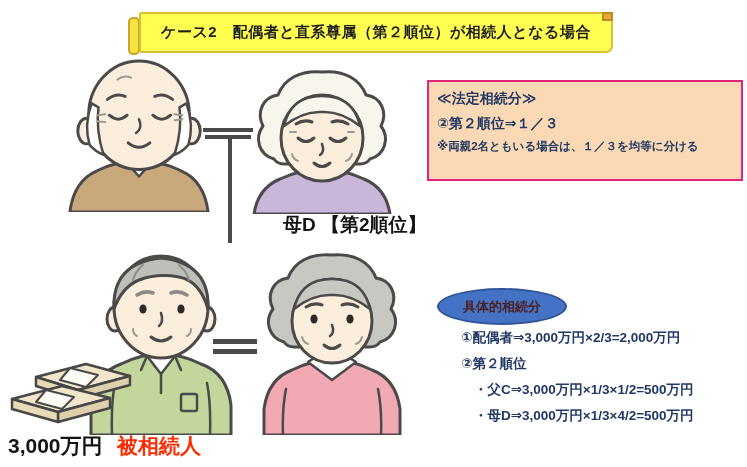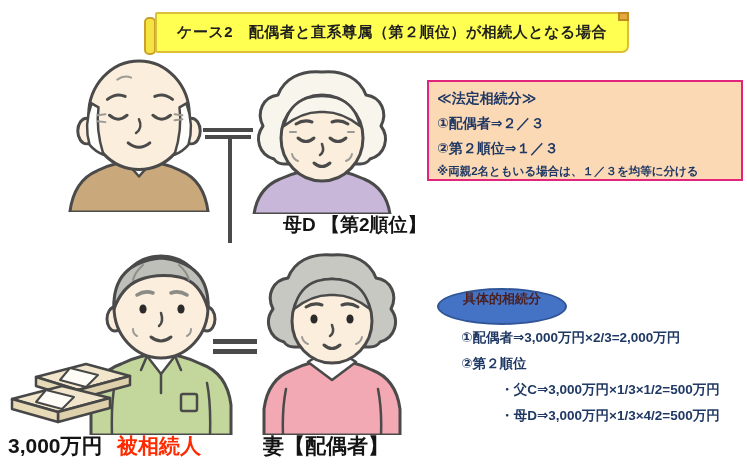--- a/index.html
+++ b/index.html
@@ -3,43 +3,43 @@
 <meta charset="utf-8">
 <style>
   html,body{margin:0;padding:0;background:#fff;}
   .stage{
     position:relative;width:747px;height:467px;background:#ffffff;overflow:hidden;
     font-family:"Liberation Sans","DejaVu Sans",sans-serif;
   }
   .abs{position:absolute;}
 
   
-  .banner{left:144px;top:10px;width:487px;height:46px;}
+  .banner{left:128px;top:10px;width:487px;height:46px;}
   .banner-roll{position:absolute;left:0;top:7px;width:12px;height:38px;background:#F5E43F;
     border:2px solid #C9A22B;border-radius:5px;box-sizing:border-box;}
   .banner-body{position:absolute;left:11px;top:2px;width:474px;height:41px;background:#FFFF52;
     border:2px solid #DDBE37;border-radius:2px 2px 7px 3px;box-sizing:border-box;
     display:flex;align-items:center;justify-content:center;}
   .banner-fold{position:absolute;right:-2px;top:-2px;width:11px;height:9px;background:#E2A93C;
     border:2px solid #C08A22;box-sizing:border-box;}
   .banner-title{font-size:15px;font-weight:bold;color:#1f1f1f;letter-spacing:.5px;white-space:nowrap;}
 
   
   .legal-box{left:427px;top:80px;width:316px;height:101px;background:#FBD9B5;
     border:2.5px solid #E2257A;box-sizing:border-box;padding:4px 8px 0 8px;}
   .legal-title,.legal-line{font-size:14px;font-weight:bold;color:#1F3864;line-height:25px;white-space:nowrap;}
   .legal-note{font-size:11.5px;font-weight:bold;color:#1F3864;line-height:21px;white-space:nowrap;}
 
   
   .oval{left:437px;top:288px;width:130px;height:37px;background:#4472C4;border:2px solid #2F5597;
-    border-radius:50%;box-sizing:border-box;display:flex;justify-content:center;}
+    border-radius:50%;box-sizing:border-box;display:flex;align-items:center;justify-content:center;}
   .oval-title{font-size:13px;font-weight:bold;color:#4D2020;white-space:nowrap;}
   .calc{left:428px;top:325px;width:318px;}
   .calc-line{font-size:13.5px;font-weight:bold;color:#1F3864;line-height:26px;white-space:nowrap;margin-left:33px;}
-  .calc-indent{padding-left:13px;text-align:center;}
+  .calc-indent{padding-left:13px;}
 
   
   .label{position:absolute;font-weight:bold;color:#141414;white-space:nowrap;}
   .label-father{left:100px;top:212px;width:112px;text-align:center;font-size:19px;}
   .label-mother{left:283px;top:212px;font-size:19px;}
   .label-money{left:8px;top:432px;font-size:21px;}
   .label-decedent{left:117px;top:432px;font-size:21px;color:#FF2B00;}
   .label-wife{left:263px;top:432px;font-size:21px;}
 
   
@@ -153,25 +153,23 @@
       <path d="M6,39 L56,26 L104,38 L52,52 Z" fill="#F1E6CB"></path>
       <path d="M104,38 L104,48 L52,62 L52,52 Z" fill="#DDD0AA"></path>
       <path d="M6,39 L6,49 L52,62 L52,52 Z" fill="#E7DAB7"></path>
       <path d="M40,30 L68,37 L56,49 L30,42 Z" fill="#FDFCF6" stroke-width="2"></path>
     </g>
   </svg>
 
   <div class="label label-mother">母D 【第2順位】</div>
   <div class="label label-money">3,000万円</div>
   <div class="label label-decedent">被相続人</div>
-  <div class="label label-wife">妻【配偶者】</div>
 
   <div class="abs legal-box">
     <div class="legal-title">≪法定相続分≫</div>
-    <div class="legal-line">①配偶者⇒２／３</div>
     <div class="legal-line">②第２順位⇒１／３</div>
     <div class="legal-note">※両親2名ともいる場合は、１／３を均等に分ける</div>
   </div>
 
   <div class="abs oval">
     <span class="oval-title">具体的相続分</span>
   </div>
   <div class="abs calc">
     <div class="calc-line">①配偶者⇒3,000万円×2/3=2,000万円</div>
     <div class="calc-line">②第２順位</div>

